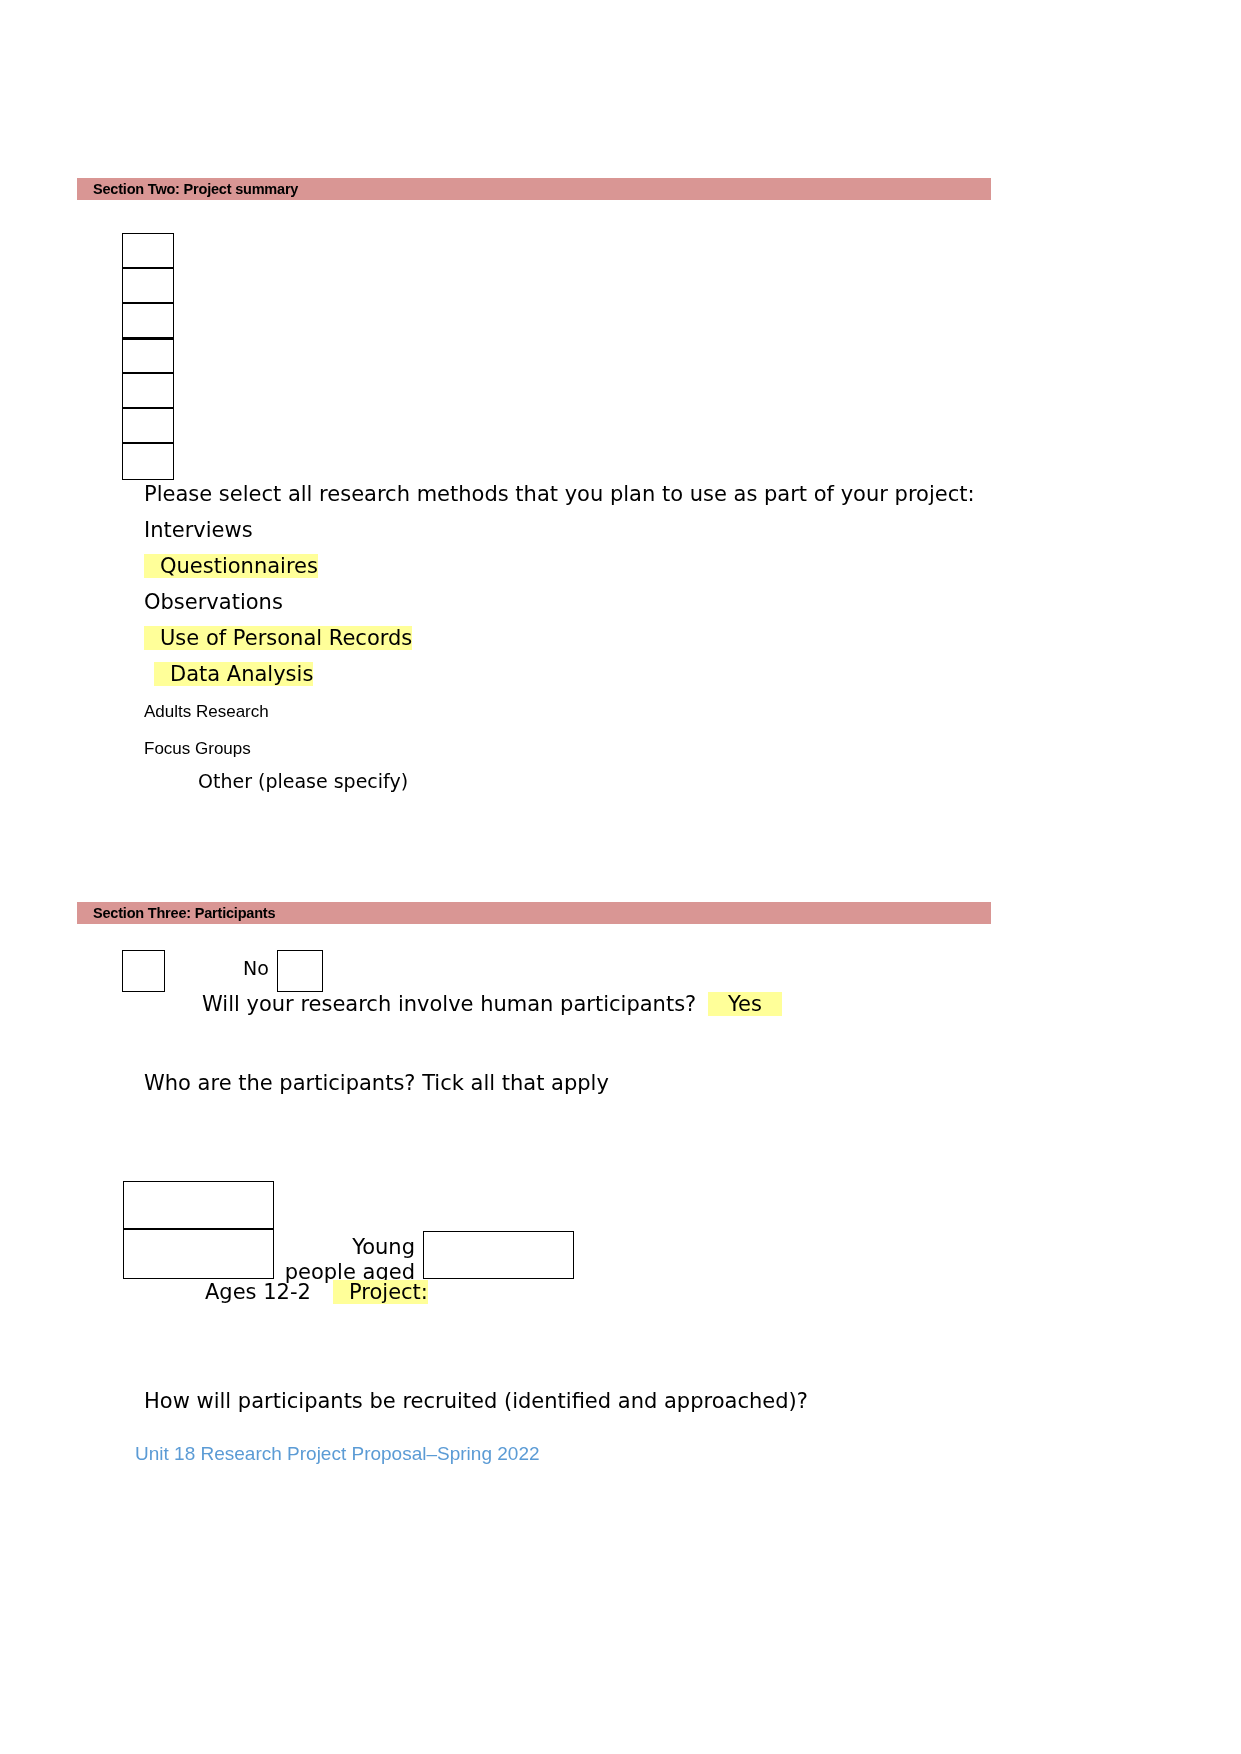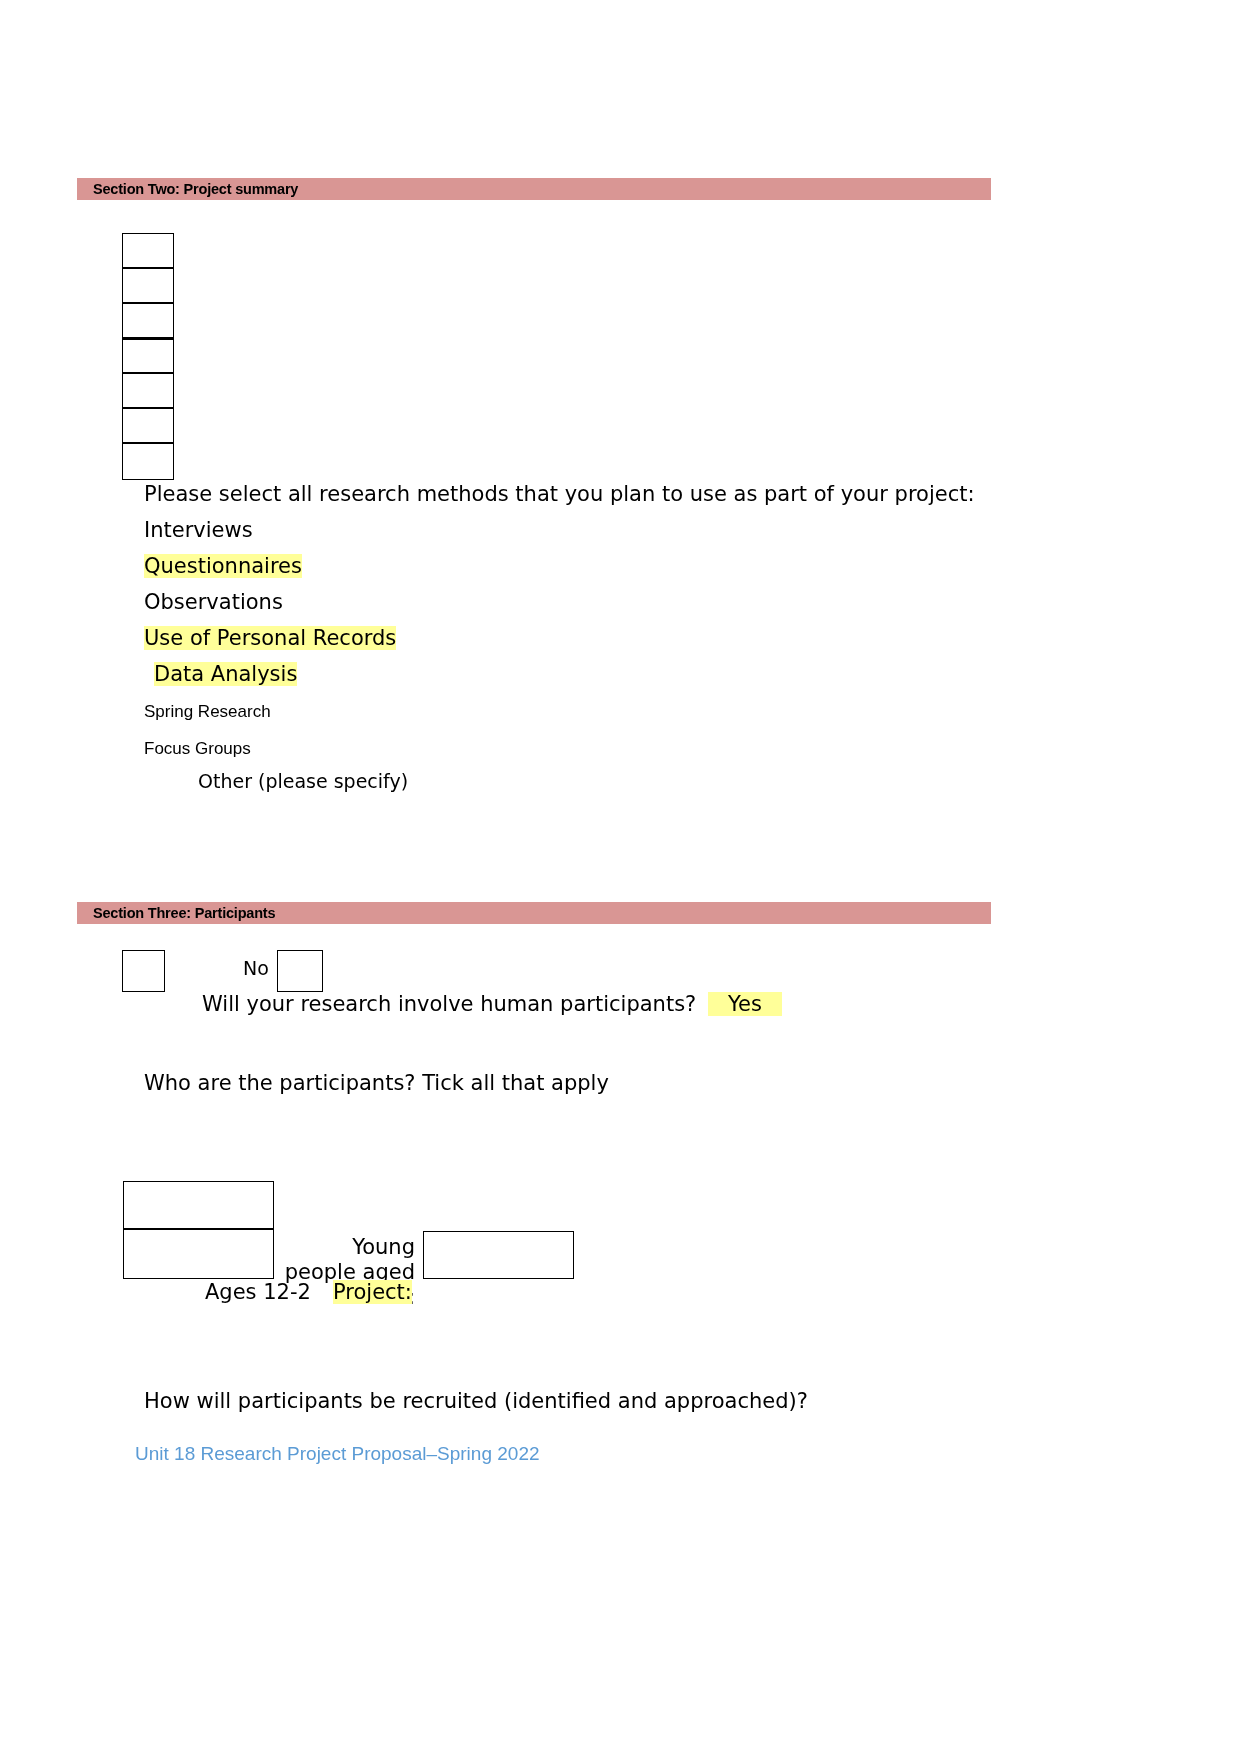--- a/index.html
+++ b/index.html
@@ -54,20 +54,21 @@
     font-family: "DejaVu Sans", sans-serif;
     font-size: 21px;
     color: #000000;
   }
   .line.small {
     font-family: "Liberation Sans", sans-serif;
     font-size: 17px;
   }
   .hl {
     background: #ffff99;
+    padding-left: 16px;
   }
 
   
   .tbl-cell {
     position: absolute;
     box-sizing: border-box;
     border: 1px solid #000000;
     background: #ffffff;
   }
 
@@ -108,21 +109,21 @@
   <div class="line" style="left:144px; top:518px;">Interviews</div>
 
   <div class="line hl" style="left:144px; top:554px;">Questionnaires</div>
 
   <div class="line" style="left:144px; top:590px;">Observations</div>
 
   <div class="line hl" style="left:144px; top:626px;">Use of Personal Records</div>
 
   <div class="line hl" style="left:144px; top:662px;margin-left:10px;">Data Analysis</div>
 
-  <div class="line small" style="left:144px; top:702px;">Spring Research</div>
+  <div class="line small" style="left:144px; top:702px;">Adults Research</div>
 
   <div class="line small" style="left:144px; top:739px;">Focus Groups</div>
 
   <div class="line" style="left:198px; top:770px; font-size:19px;">Other (please specify)</div>
 
   <div class="section-bar" style="top:902px;">Section Three: Participants</div>
 
   <div class="cbox" style="left:122px; top:950px; width:43px; height:42px;"></div>
 
   <div class="line" style="left:243px; top:957px; font-size:19px;">No</div>

